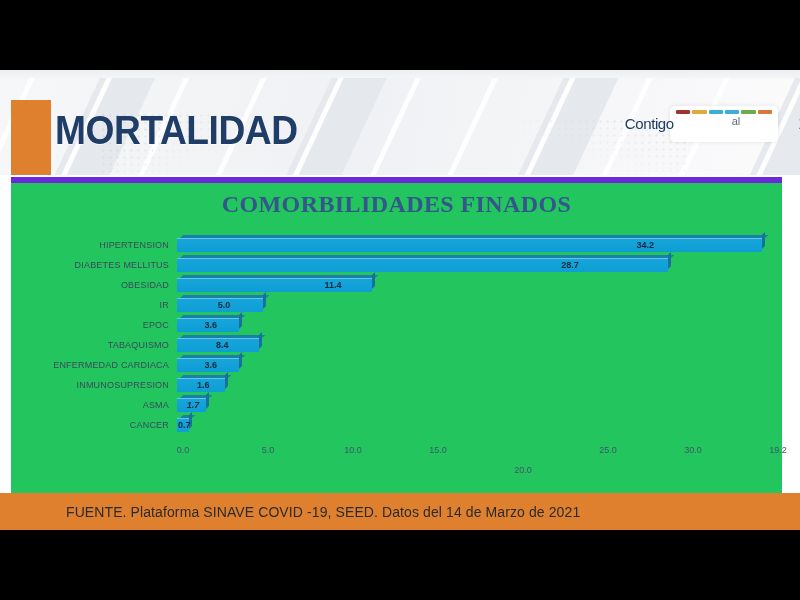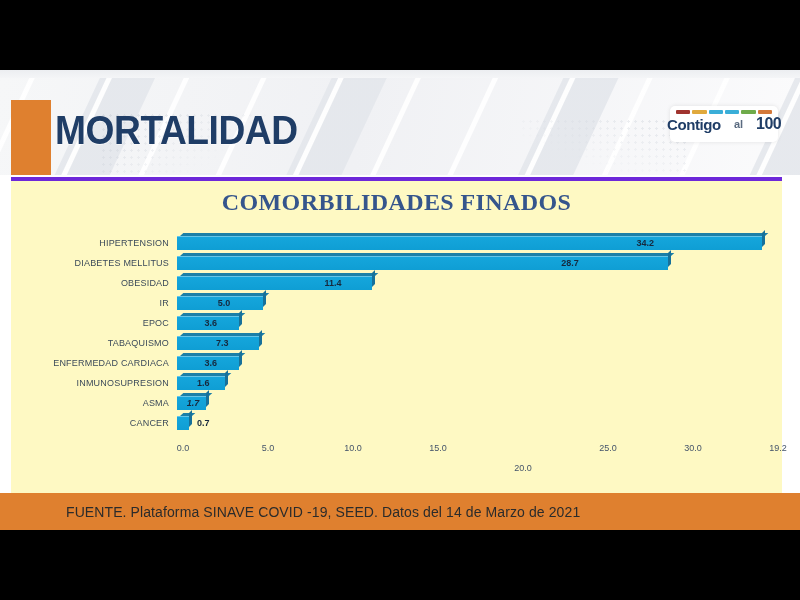--- a/index.html
+++ b/index.html
@@ -77,31 +77,31 @@
   
   .logo{
     position:absolute;right:22px;top:28px;
     width:108px;height:36px;border-radius:5px;background:#ffffff;
     box-shadow:0 0 4px rgba(0,0,0,.10);
     padding:4px 6px 3px 6px;box-sizing:border-box;
   }
   .logo .bars{display:flex;gap:2px;height:4px;margin-bottom:2px;}
   .logo .bars span{flex:1;border-radius:1px;}
   .logo .word{
-    display:flex;align-items:center;justify-content:center;
-    font-weight:bold;line-height:1;color:#1f3d66;
+    display:flex;align-items:flex-start;justify-content:center;
+    font-weight:normal;line-height:1;color:#1f3d66;gap:45px;
   }
   .logo .w1{font-size:15px;letter-spacing:-.4px;}
   .logo .w2{font-size:11px;color:#5a6b80;margin:0 13px;}
   .logo .w3{font-size:16px;letter-spacing:-.6px;}
 
   
   .chart-card{
     position:absolute;left:11px;top:107px;width:771px;height:316px;
-    background:#fef9c3;border-top:4px solid #6d28d9;
+    background:#22c55e;border-top:6px solid #6d28d9;
   }
   .chart-title{
     position:absolute;left:0;right:0;top:8px;text-align:center;
     font-family:"Liberation Serif", serif;
     font-size:24px;font-weight:bold;letter-spacing:.4px;
     color:#35558c;
   }
 
   .plot{
     position:absolute;left:0;top:52px;width:771px;height:232px;
@@ -233,21 +233,21 @@
               <div class="cat-label">EPOC</div>
               <div class="bar-wrap">
                 <div class="bar" style="width: 10.2857%;"></div>
                 <div class="bar-value" style="left: 5.65714%;">3.6</div>
               </div>
             </div>
             <div class="row">
               <div class="cat-label">TABAQUISMO</div>
               <div class="bar-wrap">
                 <div class="bar" style="width: 13.7143%;"></div>
-                <div class="bar-value" style="left: 7.54286%;">7.3</div>
+                <div class="bar-value" style="left: 7.54286%;">8.4</div>
               </div>
             </div>
             <div class="row">
               <div class="cat-label">ENFERMEDAD CARDIACA</div>
               <div class="bar-wrap">
                 <div class="bar" style="width: 10.2857%;"></div>
                 <div class="bar-value" style="left: 5.65714%;">3.6</div>
               </div>
             </div>
             <div class="row">
@@ -261,21 +261,21 @@
               <div class="cat-label">ASMA</div>
               <div class="bar-wrap">
                 <div class="bar" style="width: 4.85714%;"></div>
                 <div class="bar-value" style="left: 2.67143%; font-style: italic;">1.7</div>
               </div>
             </div>
             <div class="row">
               <div class="cat-label">CANCER</div>
               <div class="bar-wrap">
                 <div class="bar" style="width: 2%;"></div>
-                <div class="bar-value" style="left: 1.2%; margin-left: 19px;">0.7</div>
+                <div class="bar-value" style="left: 1.2%;">0.7</div>
               </div>
             </div>
           </div>
         <div class="axis" id="axis">
             <div class="tick" style="left: 0%;">0.0</div>
             <div class="tick" style="left: 14.2857%;">5.0</div>
             <div class="tick" style="left: 28.5714%;">10.0</div>
             <div class="tick" style="left: 42.8571%;">15.0</div>
             <div class="tick" style="left: 57.1429%; margin-top: 20px;">20.0</div>
             <div class="tick" style="left: 71.4286%;">25.0</div>

